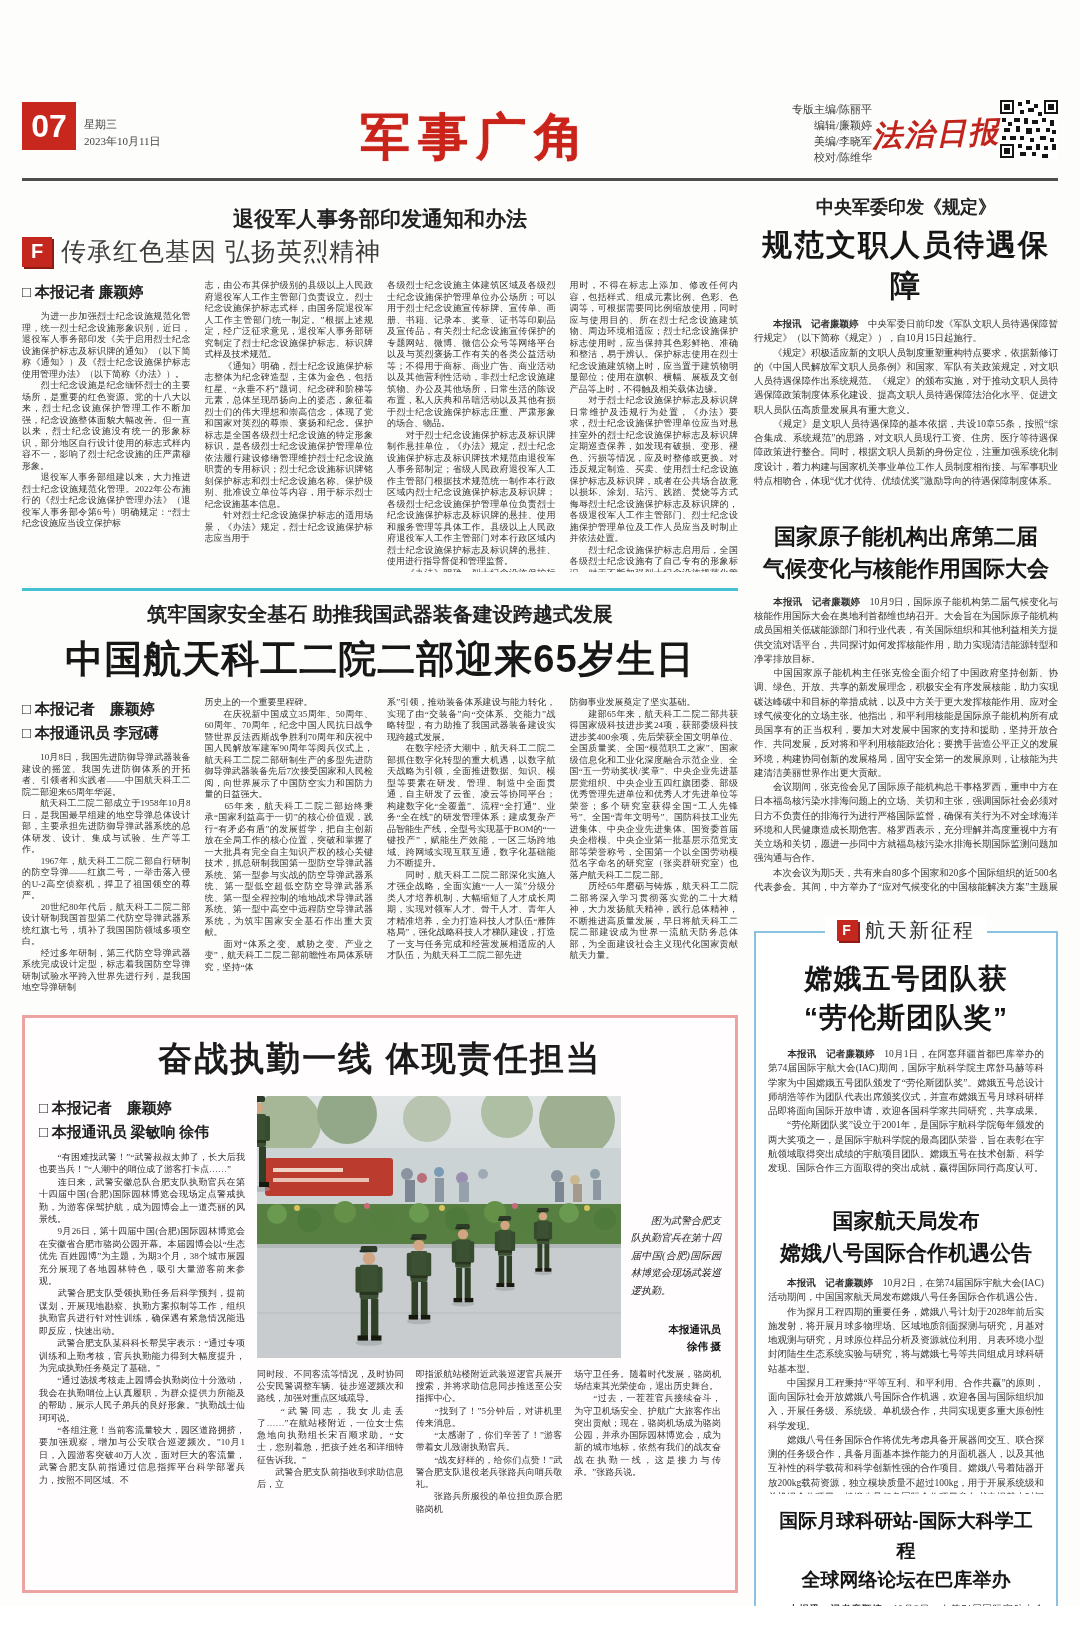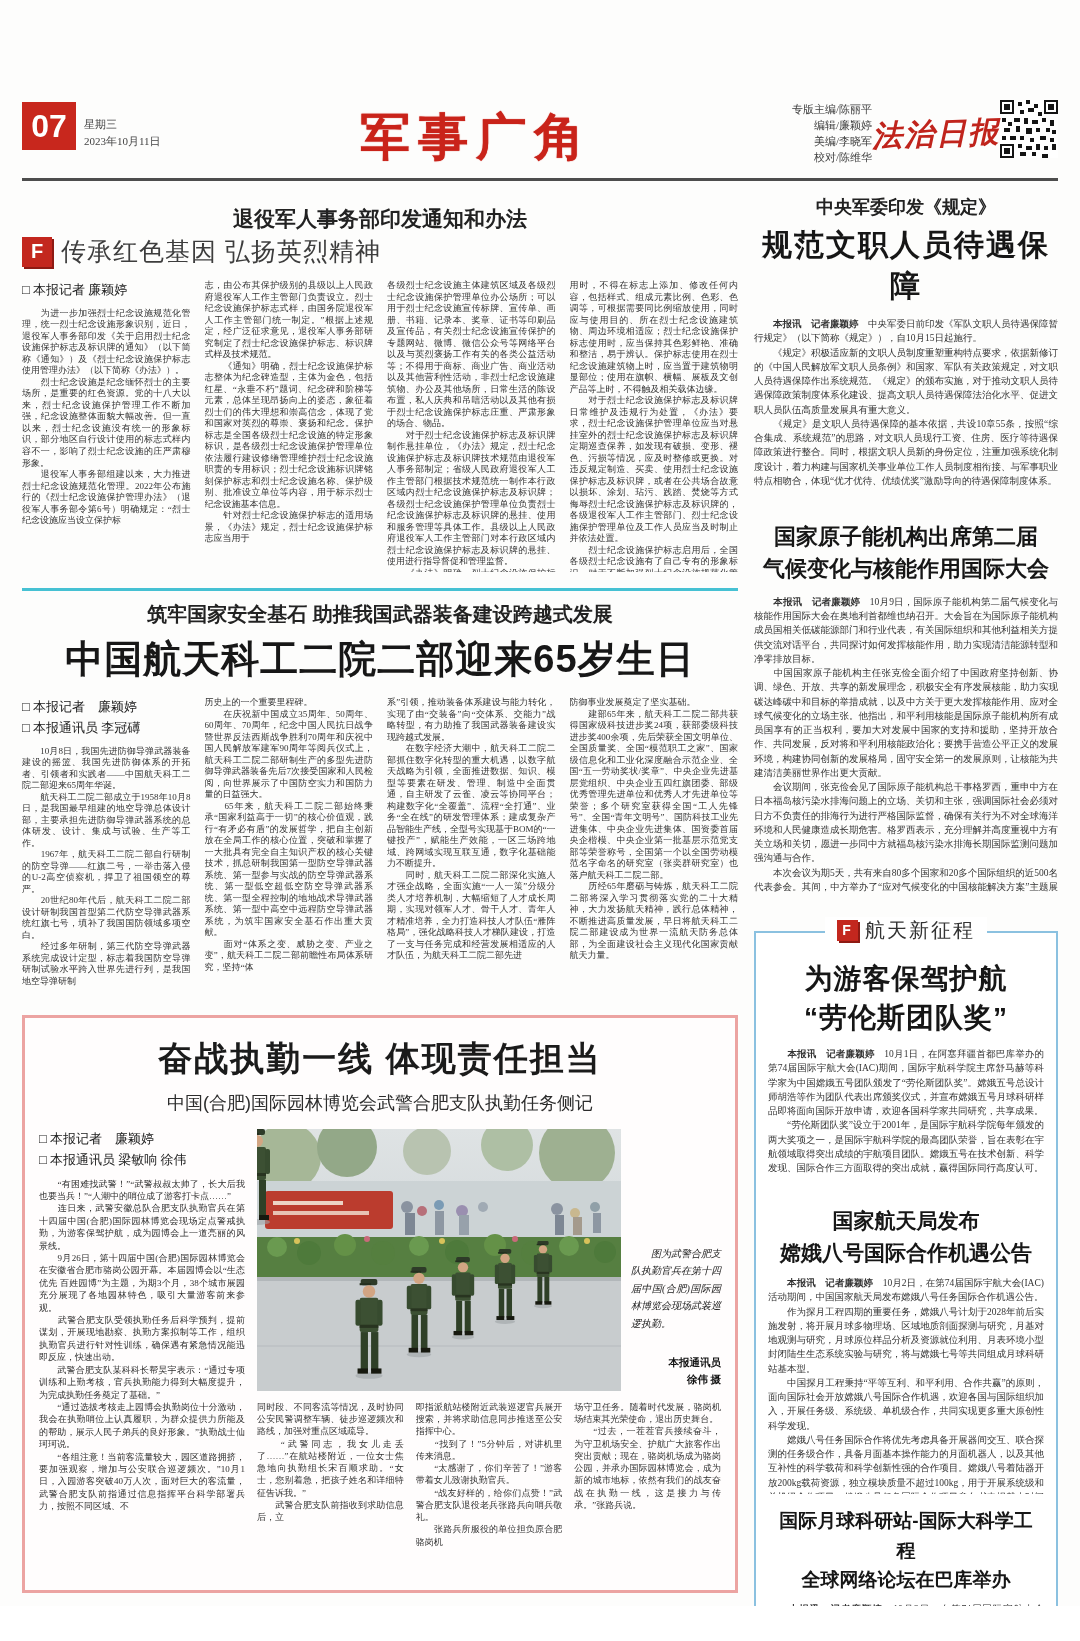--- a/index.html
+++ b/index.html
@@ -28,21 +28,21 @@
     font-family:"Liberation Serif",serif; padding-top:14px; transform:rotate(-2deg);
   }
   .qr { width:58px; height:58px; }
   .rule { height:3px; background:#4d4d4d; margin-top:4px; }
 
   
   main { display:flex; gap:16px; margin-top:10px; }
   .left { width:716px; }
   .right { width:304px; }
   .kicker { font-family:"Liberation Sans",sans-serif; font-weight:bold; text-align:center; color:#222; }
-  .byline { font-weight:normal; font-size:13px; line-height:1.6; white-space:pre-line; margin-bottom:7px; color:#222; }
+  .byline { font-weight:bold; font-size:15px; line-height:1.6; white-space:pre-line; margin-bottom:7px; color:#222; }
   .paras { white-space:pre-line; text-align:justify; }
 
   
   .kicker1 { font-size:21px; margin-top:14px; }
   .head1 { font-family:"Liberation Sans",sans-serif; font-weight:bold; font-size:42px; text-align:center; color:#171717; letter-spacing:1px; margin:8px 0 12px; }
   .tagrow { display:flex; align-items:center; gap:9px; margin:2px 0 12px; }
   .tagtext { font-family:"Liberation Sans",sans-serif; font-size:25px; color:#3d3d3d; letter-spacing:1px; }
   .cube {
     background:#c3271e; color:#fff; display:inline-flex; align-items:center; justify-content:center;
     font-family:"Liberation Sans",sans-serif; font-weight:bold; flex:0 0 auto;
@@ -233,21 +233,20 @@
           <div class="ncol">
             <div class="paras">防御事业发展奠定了坚实基础。
 　　建部65年来，航天科工二院二部共获得国家级科技进步奖24项，获部委级科技进步奖400余项，先后荣获全国文明单位、全国质量奖、全国“模范职工之家”、国家级信息化和工业化深度融合示范企业、全国“五一劳动奖状/奖章”、中央企业先进基层党组织、中央企业五四红旗团委、部级优秀管理先进单位和优秀人才先进单位等荣誉；多个研究室获得全国“工人先锋号”、全国“青年文明号”、国防科技工业先进集体、中央企业先进集体、国资委首届央企楷模、中央企业第一批基层示范党支部等荣誉称号，全国第一个以全国劳动模范名字命名的研究室（张奕群研究室）也落户航天科工二院二部。
 　　历经65年磨砺与铸炼，航天科工二院二部将深入学习贯彻落实党的二十大精神，大力发扬航天精神，践行总体精神，不断推进高质量发展，早日将航天科工二院二部建设成为世界一流航天防务总体部，为全面建设社会主义现代化国家贡献航天力量。</div>
           </div>
         </div>
       </article>
 
       <article class="pink-box">
         <h2 class="head3">奋战执勤一线  体现责任担当</h2>
-        <div class="sub3">中国(合肥)国际园林博览会武警合肥支队执勤任务侧记</div>
         <div class="box-content">
           <div class="box-col1">
             <div class="byline">□ 本报记者　廉颖婷
 □ 本报通讯员 梁敏响 徐伟</div>
             <div class="paras">　　“有困难找武警！”“武警叔叔太帅了，长大后我也要当兵！”“人潮中的哨位成了游客打卡点……”
 　　连日来，武警安徽总队合肥支队执勤官兵在第十四届中国(合肥)国际园林博览会现场定点警戒执勤，为游客保驾护航，成为园博会上一道亮丽的风景线。
 　　9月26日，第十四届中国(合肥)国际园林博览会在安徽省合肥市骆岗公园开幕。本届园博会以“生态优先 百姓园博”为主题，为期3个月，38个城市展园充分展现了各地园林特色，吸引大量游客前来参观。
 　　武警合肥支队受领执勤任务后科学预判，提前谋划，开展现地勘察、执勤方案拟制等工作，组织执勤官兵进行针对性训练，确保遇有紧急情况能迅即反应，快速出动。
 　　武警合肥支队某科科长帮昊宇表示：“通过专项训练和上勤考核，官兵执勤能力得到大幅度提升，为完成执勤任务奠定了基础。”
 　　“通过选拔考核走上园博会执勤岗位十分激动，我会在执勤哨位上认真履职，为群众提供力所能及的帮助，展示人民子弟兵的良好形象。”执勤战士仙珂珂说。
@@ -384,21 +383,21 @@
 
       <section class="sky-box">
         <div class="sky-label">
           <span class="cube small">
               <i>F</i>
             </span>
           <span>航天新征程</span>
         </div>
 
         <article class="r-art">
-          <h2 class="r-head h3">为游客保驾护航
+          <h2 class="r-head h3">嫦娥五号团队获
 “劳伦斯团队奖”</h2>
           <div class="rbody r3b">
             <p><b>　　本报讯　记者廉颖婷　</b><span>10月1日，在阿塞拜疆首都巴库举办的第74届国际宇航大会(IAC)期间，国际宇航科学院主席舒马赫等科学家为中国嫦娥五号团队颁发了“劳伦斯团队奖”。嫦娥五号总设计师胡浩等作为团队代表出席颁奖仪式，并宣布嫦娥五号月球科研样品即将面向国际开放申请，欢迎各国科学家共同研究，共享成果。</span></p>
             <div class="paras">　　“劳伦斯团队奖”设立于2001年，是国际宇航科学院每年颁发的两大奖项之一，是国际宇航科学院的最高团队荣誉，旨在表彰在宇航领域取得突出成绩的宇航项目团队。嫦娥五号在技术创新、科学发现、国际合作三方面取得的突出成就，赢得国际同行高度认可。</div>
           </div>
         </article>
 
         <article class="r-art">
           <h2 class="r-head h4">国家航天局发布
 嫦娥八号国际合作机遇公告</h2>

